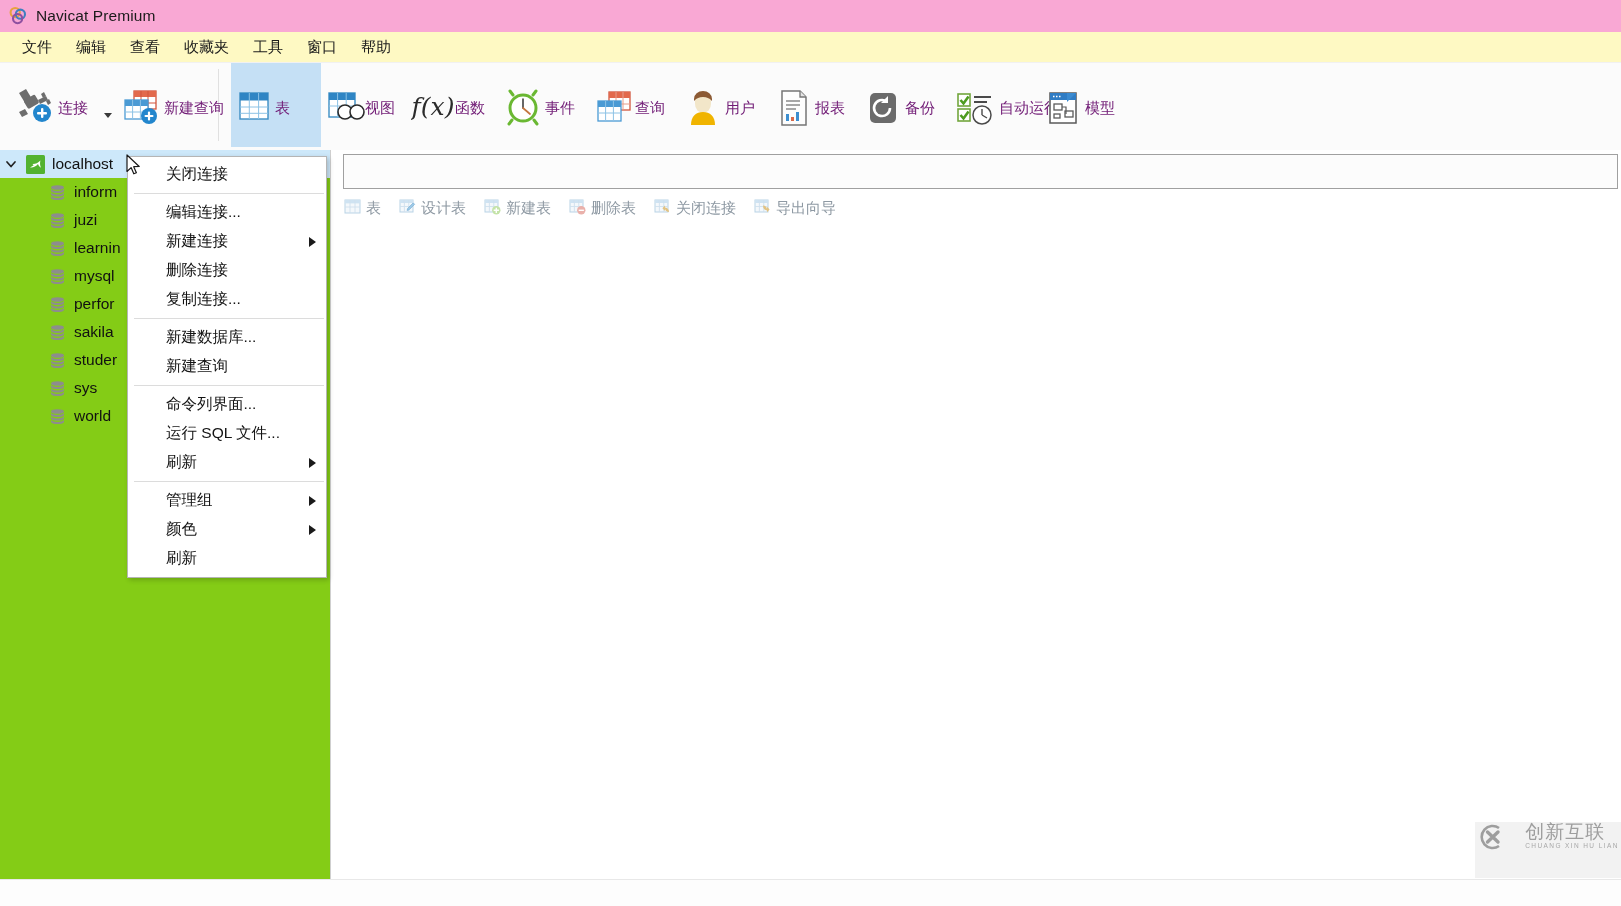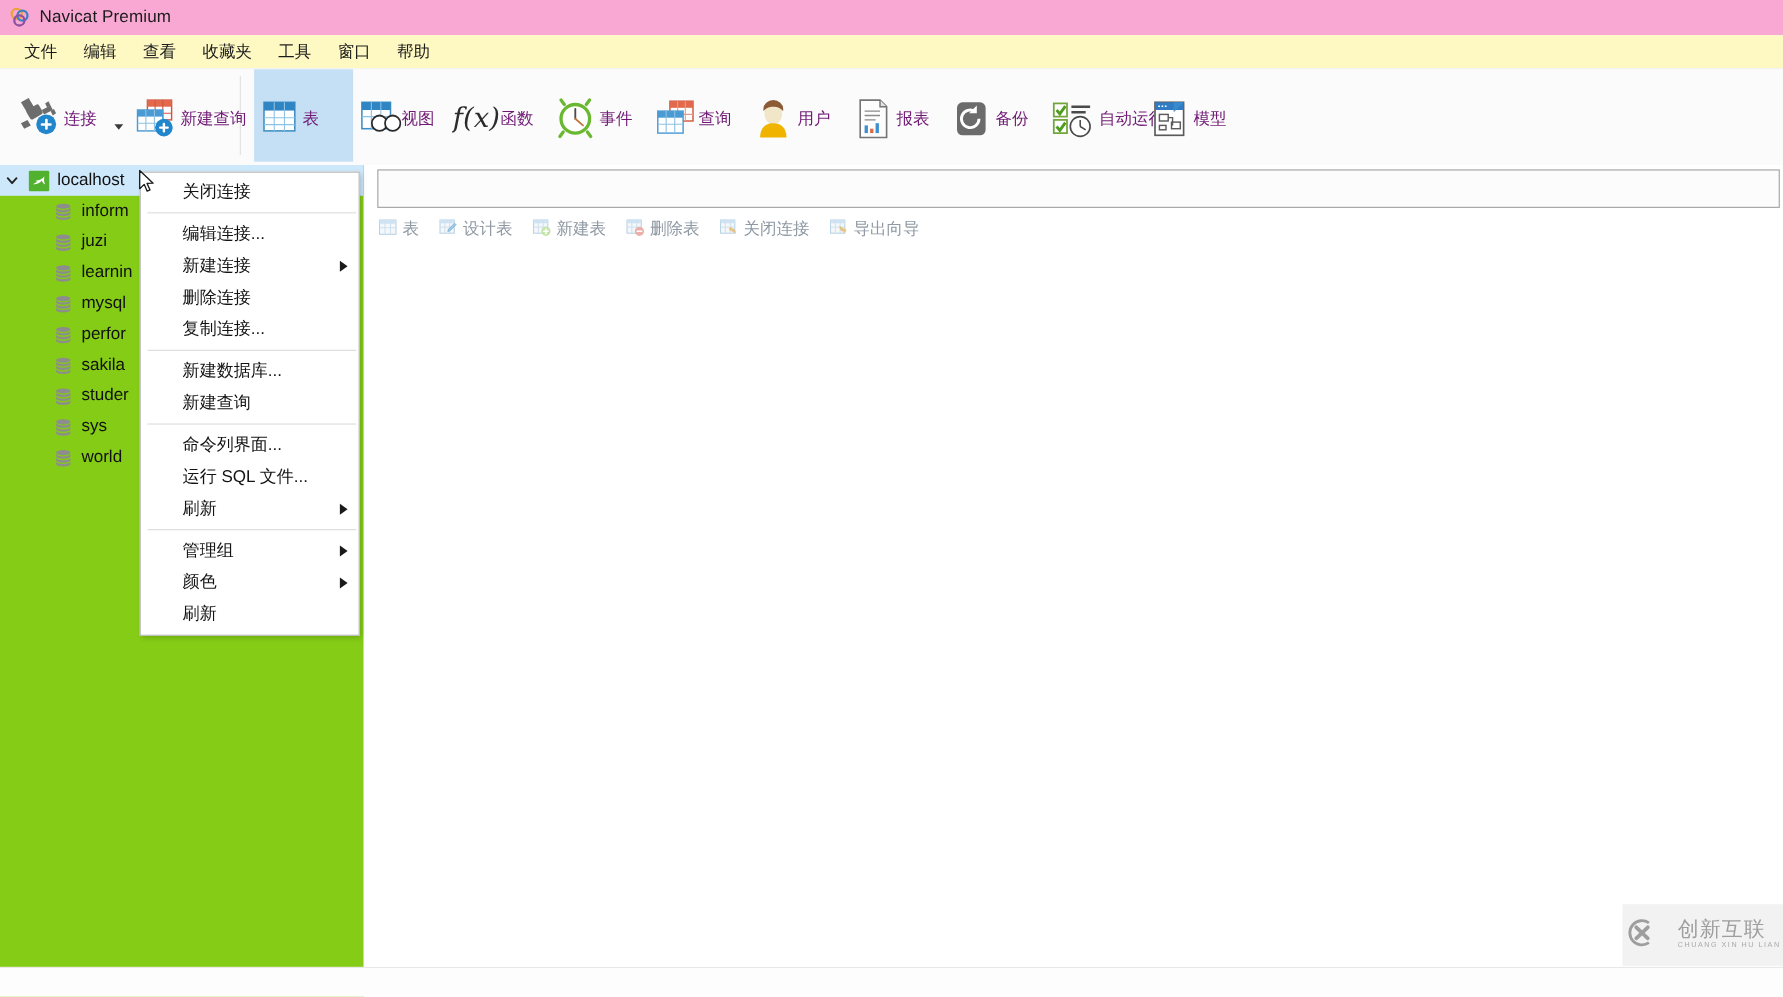--- a/index.html
+++ b/index.html
@@ -246,21 +246,21 @@
 
   
   #watermark {
     position: absolute;
     right: 0;
     bottom: 28px;
     width: 146px;
     height: 56px;
     background: #f2f2f2;
     display: flex;
-    align-items: center;
+    align-items: flex-start;
     justify-content: center;
     gap: 18px;
     z-index: 30;
   }
   #wm-text { display: flex; flex-direction: column; align-items: flex-start; }
   #wm-cn {
     font-size: 19px;
     color: #9e9e9e;
     letter-spacing: 1px;
     line-height: 1.05;

